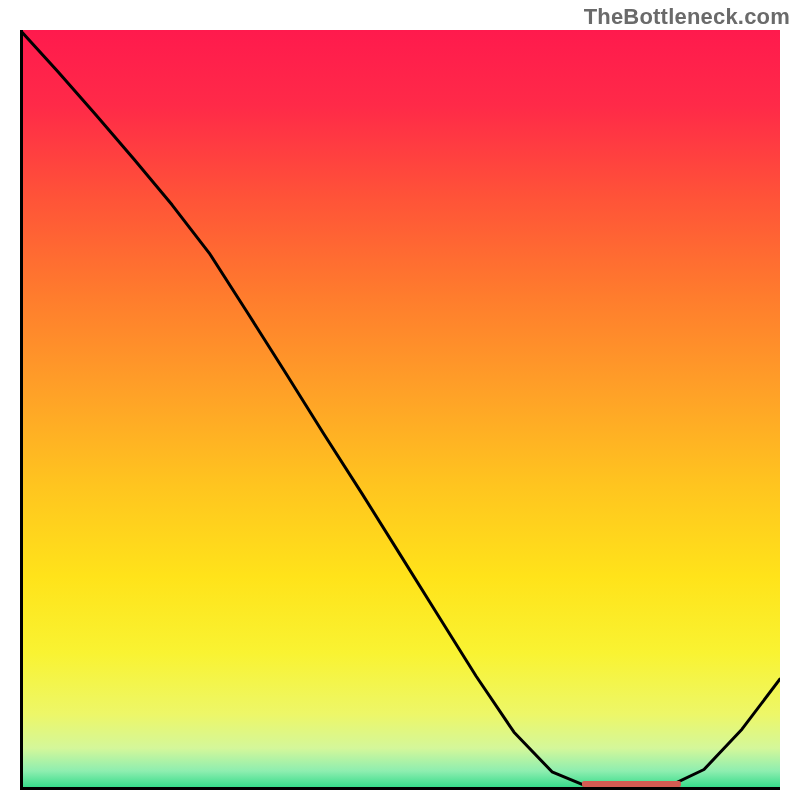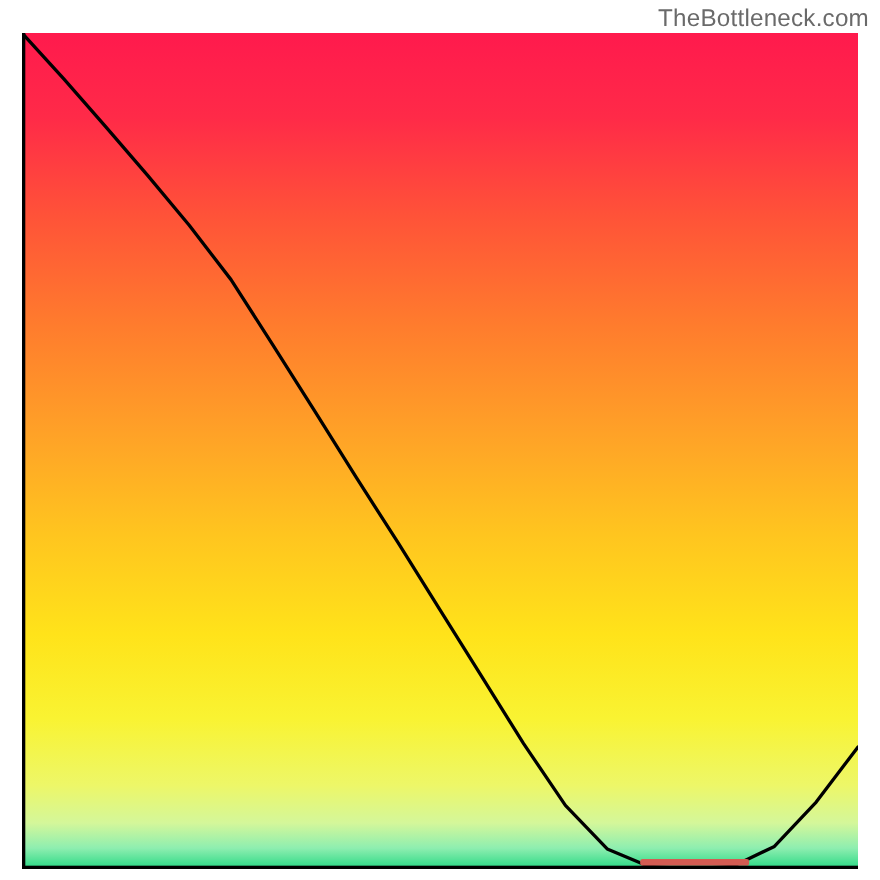--- a/index.html
+++ b/index.html
@@ -8,21 +8,21 @@
     position: relative;
     width: 800px;
     height: 800px;
   }
   .watermark {
     position: absolute;
     top: 4px;
     right: 10px;
     font-family: Arial, Helvetica, sans-serif;
     font-size: 22px;
-    font-weight: 400;
+    font-weight: 700;
     color: #6a6a6a;
     letter-spacing: 0.2px;
   }
   .plot-outer {
     position: absolute;
     left: 20px;
     top: 30px;
     width: 760px;
     height: 760px;
   }

